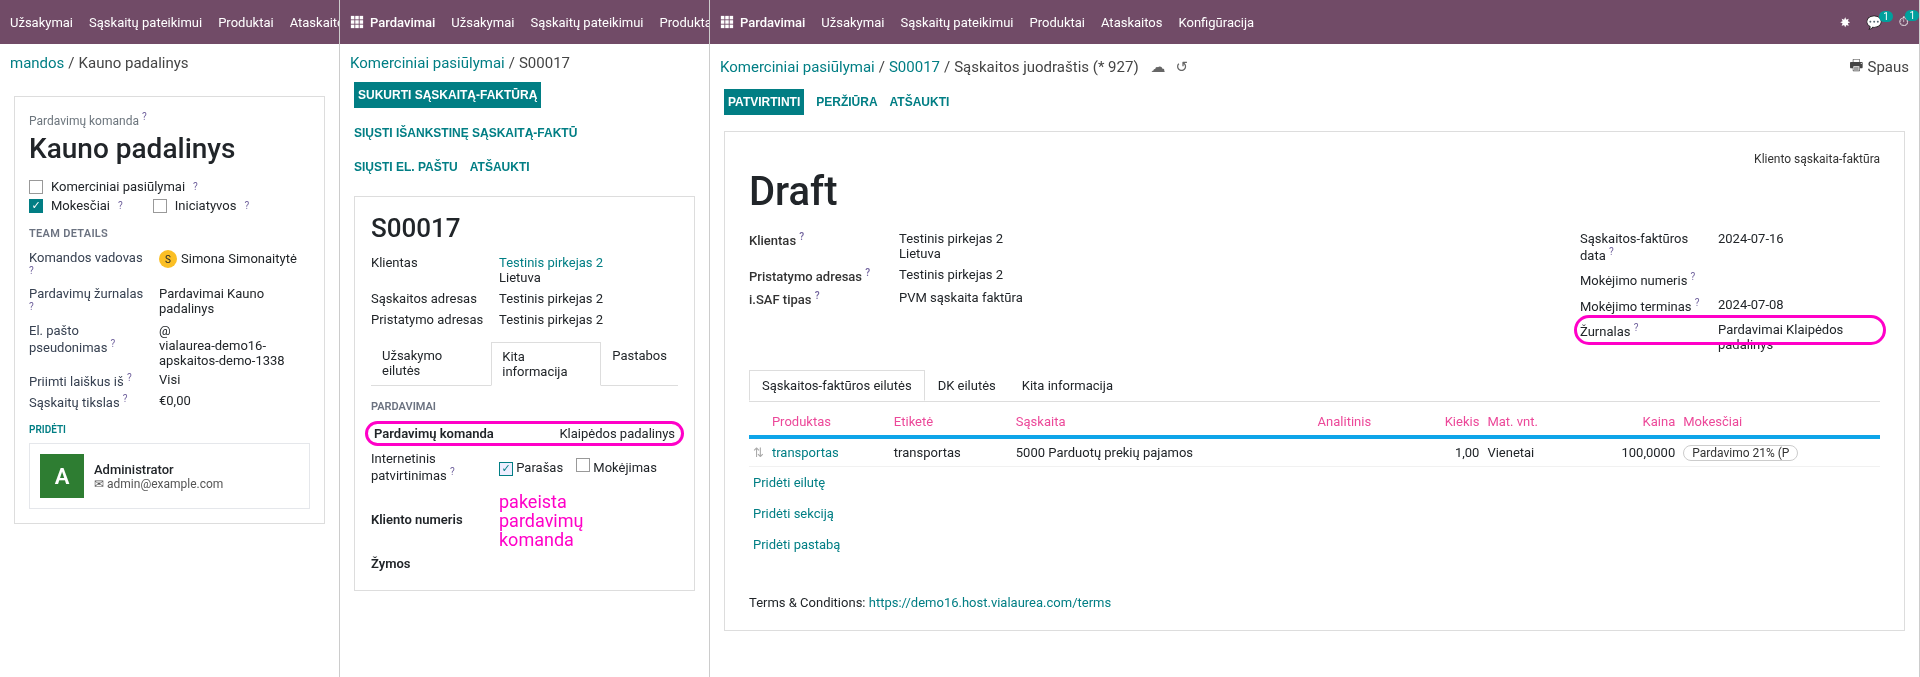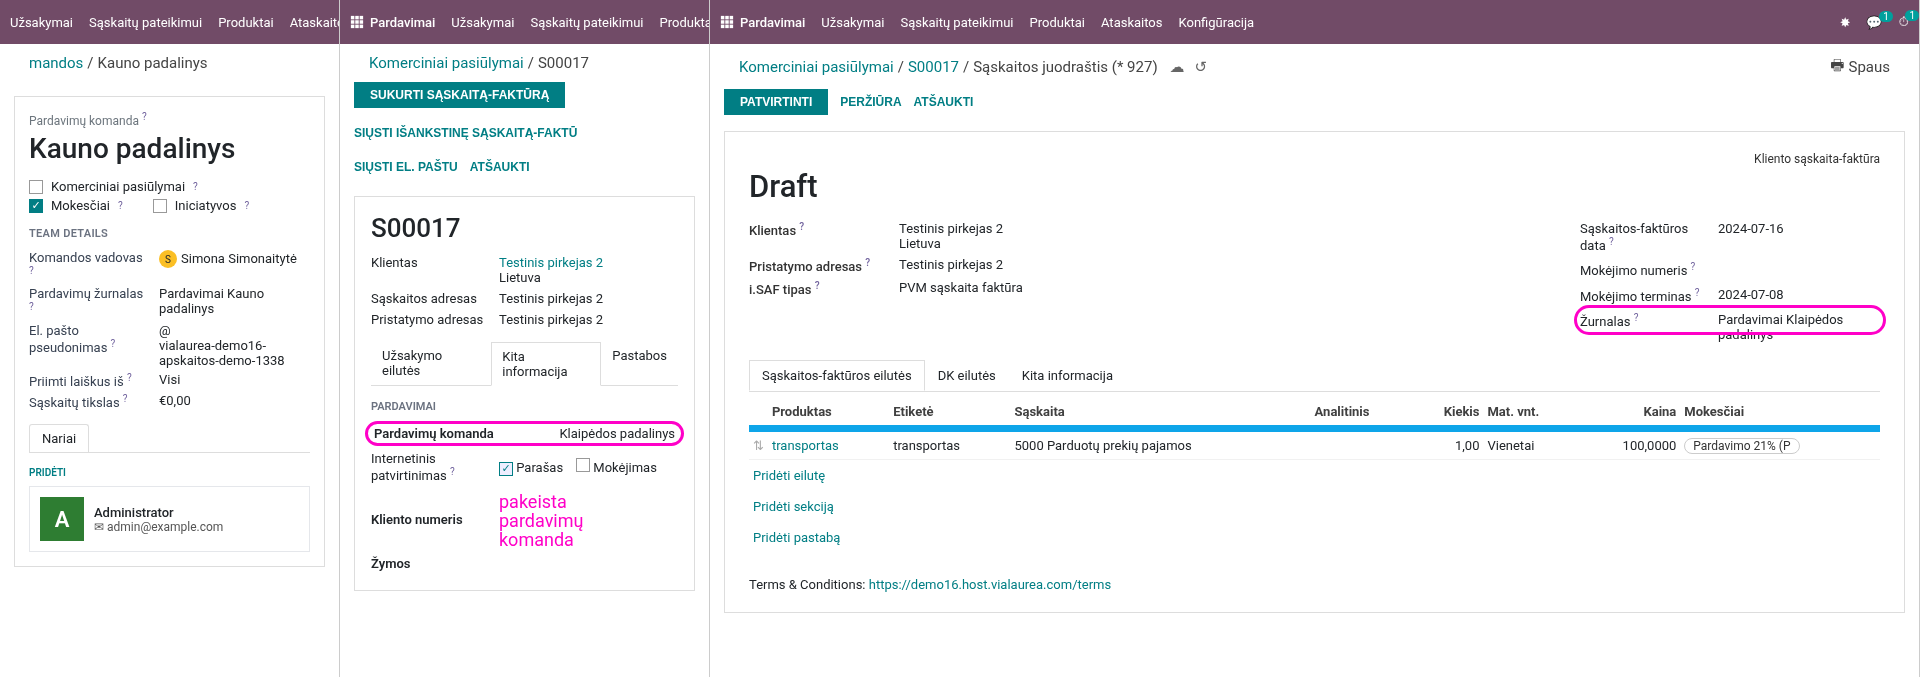--- a/index.html
+++ b/index.html
@@ -33,35 +33,35 @@
   .topbar .icon-badge { position: relative; }
   .topbar .badge {
     background: #00a09d; color: #fff;
     border-radius: 8px; padding: 0 4px; font-size: 10px;
     position: absolute; top: -4px; right: -10px;
   }
   .grid-icon { display:inline-block; width:14px; height:14px; }
   .grid-icon svg { width:100%; height:100%; }
 
   .breadcrumbs {
-    padding: 10px 29px;
+    padding: 10px 10px;
     font-size: 15px;
     color: #017E84;
     display: flex; align-items: center; gap: 4px; flex-wrap: wrap;
   }
   .breadcrumbs .crumb { cursor: pointer; }
   .breadcrumbs .sep { color: #444; }
   .breadcrumbs .current { color: #444; }
   .breadcrumbs .extra-icons { margin-left: 8px; color: #666; display:flex; gap:10px;}
   .breadcrumbs .right { margin-left: auto; color: #444; display:flex; align-items:center; gap:4px;}
 
   .btnbar { padding: 0 14px 8px; display:flex; gap:12px; align-items:center; flex-wrap:wrap;}
   .btn-primary {
     background: #017E84; color: #fff;
-    padding: 6px 16px; font-size: 12px; font-weight: 600;
+    padding: 6px 4px; font-size: 12px; font-weight: 600;
     border: none; cursor: pointer; text-transform: uppercase;
   }
   .btn-secondary {
     background: transparent; color: #017E84;
     padding: 6px 0; font-size: 12px; font-weight: 600;
     border: none; cursor: pointer; text-transform: uppercase;
   }
 
   
   .p1-body { padding: 14px; border: 1px solid #ddd; margin: 14px; border-radius: 0;}
@@ -93,40 +93,40 @@
   .p2-row { display:grid; grid-template-columns:120px 1fr; gap:6px 8px; align-items:center; font-size:13px; padding:3px 0;}
   .avatar-a { width:18px; height:18px; border-radius:50%; background:#2e7d32; color:#fff; display:inline-flex; align-items:center; justify-content:center; font-size:10px; margin-right:4px;}
   .pink-box { border:3px solid #ff00c8; border-radius:18px; padding:2px 6px; display:flex; justify-content:space-between; margin:2px -6px;}
   .pink-note { color:#ff00c8; font-size:18px; line-height:1.05; margin-top:4px;}
   .sm-chk { width:14px; height:14px; border:1px solid #999; display:inline-flex; align-items:center; justify-content:center; background:#fff;}
   .sm-chk.on { background:#eef; border-color:#017E84; color:#017E84; font-size:11px;}
 
   
   .sheet3 { border:1px solid #ddd; margin:8px 14px; padding:20px 24px; position:relative;}
   .inv-small { font-size:12px; color:#333; margin-bottom:2px;text-align:right;}
-  .inv-title { font-size:31px; font-weight:500; margin-bottom:16px;}
+  .inv-title { font-size:40px; font-weight:500; margin-bottom:16px;}
   .inv-cols { display:flex; gap:40px;}
   .inv-left { flex:1;}
   .inv-right { width:300px;}
   .kv3 { display:grid; grid-template-columns:140px 1fr; gap:6px 10px; font-size:13px;}
   .kv3 .k { color:#333; font-weight:500;}
   .kv3r { display:grid; grid-template-columns:130px 1fr; gap:8px 8px; font-size:13px; position:relative;}
   .pink-oval { position:absolute; border:3px solid #ff00c8; border-radius:20px; pointer-events:none;}
   .tabs3 { display:flex; border-bottom:1px solid #ddd; margin-top:18px;}
   .tabs3 .t { padding:7px 12px; font-size:13px; border:1px solid transparent; cursor:pointer;}
   .tabs3 .t.active { border:1px solid #ddd; border-bottom-color:#fff; background:#fff;}
   table.lines { width:100%; border-collapse:collapse; margin-top:6px; font-size:13px;}
-  table.lines th { text-align:left; font-weight:700; color:#404040; padding:6px 4px; border-bottom:7px solid #0ea5e9;}
+  table.lines th { text-align:left; font-weight:400; color:#ec4899; padding:6px 4px; border-bottom:4px solid #0ea5e9;}
   table.lines td { padding:6px 4px; border-bottom:1px solid #f1f1f1;}
   table.lines th.r, table.lines td.r { text-align:right; }
   .link { color:#017E84; text-decoration:none; cursor:pointer;}
   .addrow { display:flex; gap:16px; padding:8px 4px;flex-direction:column;}
   .addrow span { color:#017E84; cursor:pointer;}
   .tax-chip { border:1px solid #ccc; border-radius:12px; padding:0 8px; font-size:12px; color:#333; white-space:nowrap;}
-  .terms { margin-top:24px; font-size:13px;}
+  .terms { margin-top:35px; font-size:13px;}
   .drag { color:#aaa; cursor:grab;}
 </style>
 </head>
 <body>
 
 <div class="root">
 
 <div class="pane pane1">
   <div class="topbar">
     <span class="menu">Užsakymai</span>
@@ -162,23 +162,20 @@
       <div class="k"><span>Komandos vadovas</span> <span class="q">?</span></div>
       <div><span class="avatar-sm">S</span><span>Simona Simonaitytė</span></div>
       <div class="k"><span>Pardavimų žurnalas</span> <span class="q">?</span></div>
       <div>Pardavimai Kauno padalinys</div>
       <div class="k"><span>El. pašto pseudonimas</span> <span class="q">?</span></div>
       <div><span>@</span><br><span>vialaurea-demo16-apskaitos-demo-1338</span></div>
       <div class="k"><span>Priimti laiškus iš</span> <span class="q">?</span></div>
       <div>Visi</div>
       <div class="k"><span>Sąskaitų tikslas</span> <span class="q">?</span></div>
       <div>€0,00</div>
-    </div>
-    <div class="tabbar">
-      <span class="tab">Nariai</span>
     </div>
     <span class="addlink">PRIDĖTI</span>
     <div class="member">
       <div class="avatar-sq">A</div>
       <div>
         <div style="font-weight:500">Administrator</div>
         <div style="font-size:12px;color:#555;">✉ <span>admin@example.com</span></div>
       </div>
     </div>
   </div>

